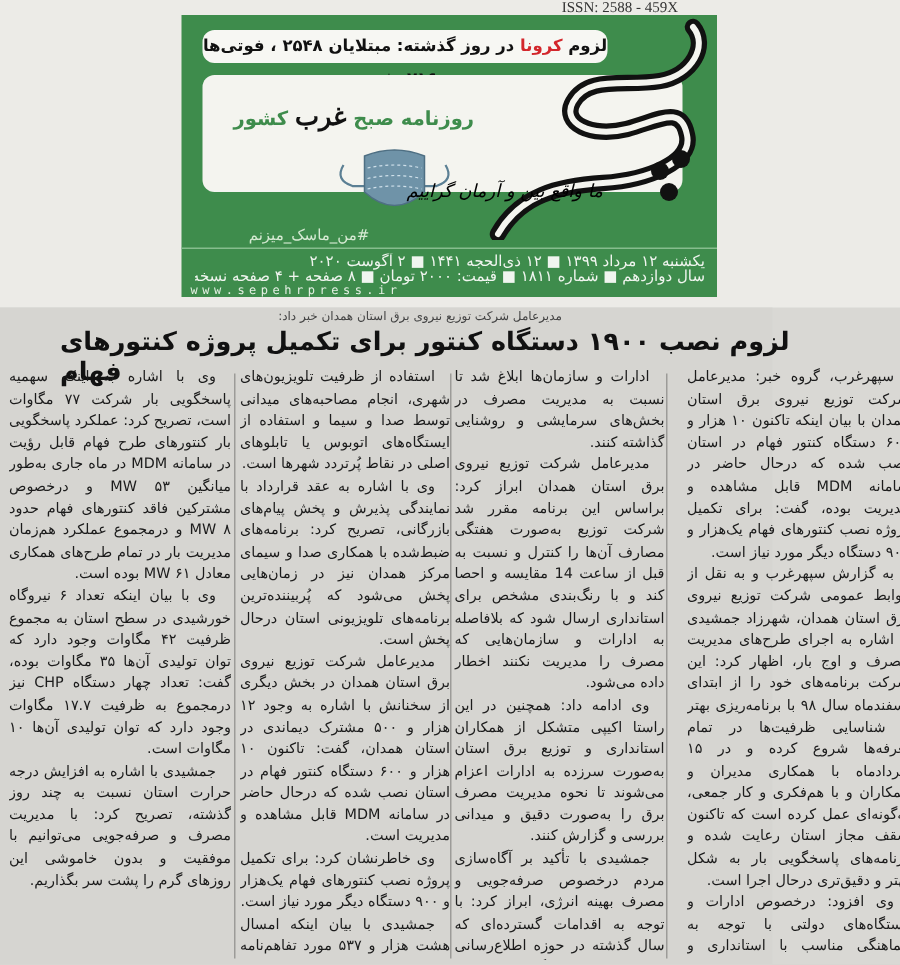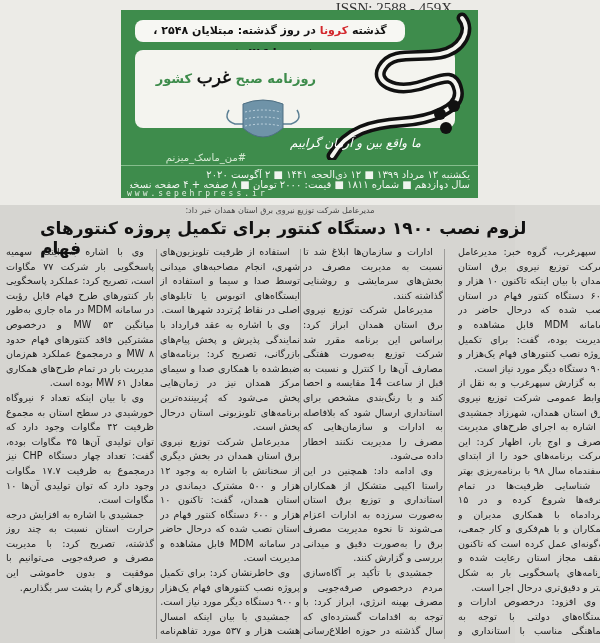--- a/index.html
+++ b/index.html
@@ -8,21 +8,21 @@
     background:#d9d8d4;
     font-family:"DejaVu Sans", sans-serif;
     color:#1e1e1e;
   }
   .paper-top {
     position:absolute; left:0; top:0; width:600px; height:205px;
     background:#ecebe7;
   }
   .issn {
     position:absolute; right:148px; top:0px;
-    font-family:"Liberation Serif", serif; font-size:15px; color:#333;
+    font-family:"Liberation Serif", serif; font-size:10px; color:#333;
   }
   
   .masthead {
     position:absolute; left:121px; top:10px; width:357px; height:188px;
     background:#3e8c4c;
   }
   .corona-bar {
     position:absolute; left:14px; top:10px; width:270px; height:22px;
     background:#f7f7f3; border-radius:8px;
     font-size:11px; font-weight:bold; line-height:22px; text-align:center;
@@ -38,23 +38,23 @@
     direction:rtl; text-align:right; font-size:13px; font-weight:bold; color:#3e8c4c;
   }
   .subtitle .west { color:#111; font-size:17px; font-family:"DejaVu Serif", serif; }
   .logo {
     position:absolute; right:6px; top:0px; width:150px; height:150px;
   }
   .mask {
     position:absolute; left:104px; top:88px; width:76px; height:44px;
   }
   .slogan {
-    position:absolute; left:150px; top:126px; width:150px;
+    position:absolute; left:150px; top:110px; width:150px;
     direction:rtl; font-family:"DejaVu Serif", serif; font-style:italic;
-    font-size:12px; color:#ffffff; text-align:right;
+    font-size:12px; color:#000000; text-align:left;
   }
   .hashtag {
     position:absolute; left:40px; top:142px; width:90px;
     direction:rtl; font-size:10px; color:#d6ead3; text-align:center;
   }
   .info-band {
     position:absolute; left:0; top:155px; width:357px; height:33px;
     border-top:1px solid #86bd8d;
   }
   .date-line, .issue-line {
@@ -97,21 +97,21 @@
   .rule { position:absolute; top:44px; width:1px; height:390px; background:#9c9b98; }
 </style>
 </head>
 <body>
 
 <div class="paper-top"></div>
 <div class="issn">ISSN: 2588 - 459X</div>
 
 <div class="masthead">
   <div class="corona-bar">
-    <span>گذشته </span><span class="red">کرونا</span><span> در روز گذشته: مبتلایان ۲۵۴۸ ، فوتی‌ها ۲۱۶ نفر</span>
+    <span>لزوم </span><span class="red">کرونا</span><span> در روز گذشته: مبتلایان ۲۵۴۸ ، فوتی‌ها ۲۱۶ نفر</span>
   </div>
   <div class="white-box"></div>
   <div class="subtitle">
     <span>روزنامه صبح </span><span class="west">غرب</span><span> کشور</span>
   </div>
 
   <svg class="logo" viewBox="0 0 150 150">
     <path d="M140 8 C150 20,140 40,118 44 C95 48,70 40,60 58 C52 72,72 82,96 76 C118 70,132 60,136 80 C140 98,110 110,80 112 C50 114,25 120,10 146" fill="none" stroke="#111" stroke-width="11" stroke-linecap="round"></path>
     <path d="M140 8 C150 20,140 40,118 44 C95 48,70 40,60 58 C52 72,72 82,96 76 C118 70,132 60,136 80 C140 98,110 110,80 112 C50 114,25 120,10 146" fill="none" stroke="#f4f4ef" stroke-width="4" stroke-linecap="round"></path>
     <circle cx="118" cy="104" r="6" fill="#111"></circle>

